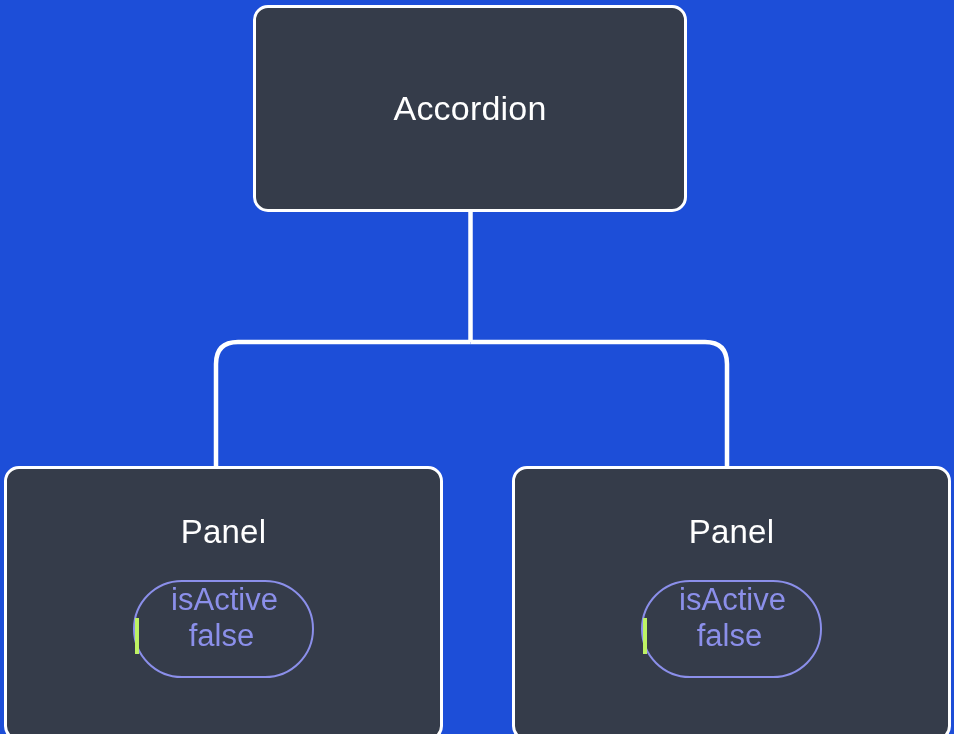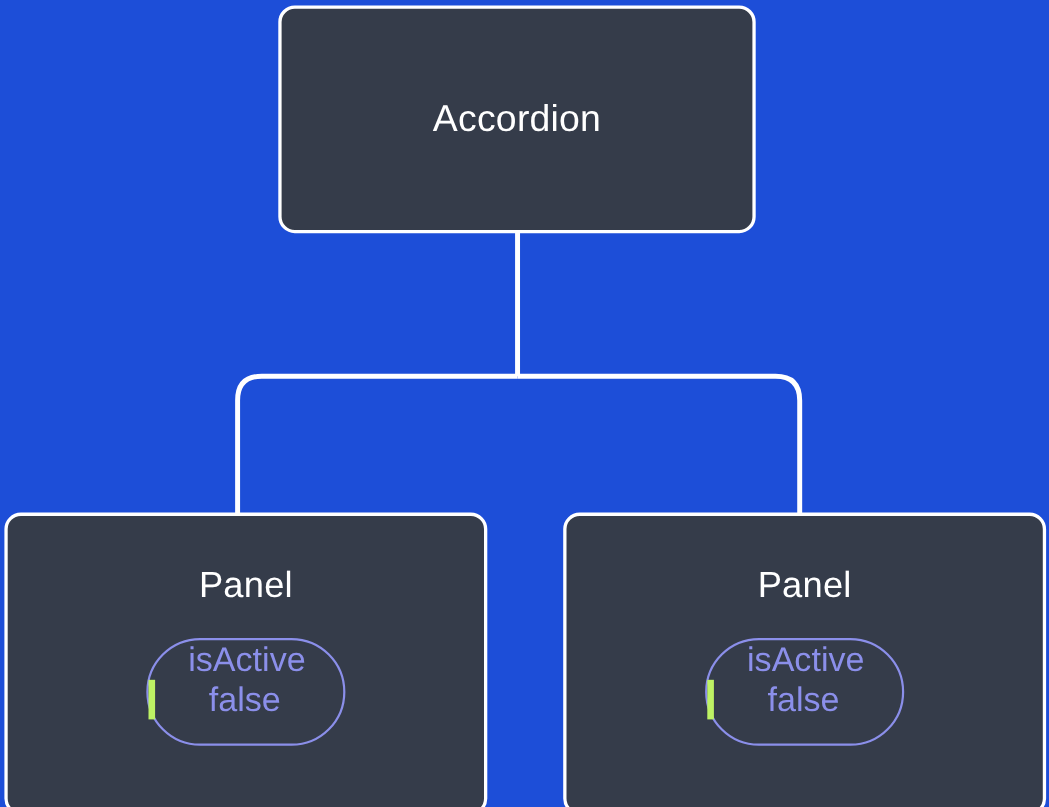--- a/index.html
+++ b/index.html
@@ -97,21 +97,21 @@
     font-size: 31px;
     font-weight: 400;
     white-space: nowrap;
     box-sizing: border-box;
   }
   .pill-key {
     padding: 0 34px 0 36px;
   }
   .pill-value {
     padding: 0 38px 0 30px;
-    border-left: 6px solid #bef264;
+    border-left: 4px solid #bef264;
   }
 </style>
 </head>
 <body>
 
 <div id="stage">
 
   <svg id="connectors" width="954" height="734" viewBox="0 0 954 734" fill="none" xmlns="http://www.w3.org/2000/svg">
 
     <path d="M470.5 211 L470.5 342" stroke="#ffffff" stroke-width="4.5" stroke-linecap="butt"></path>

